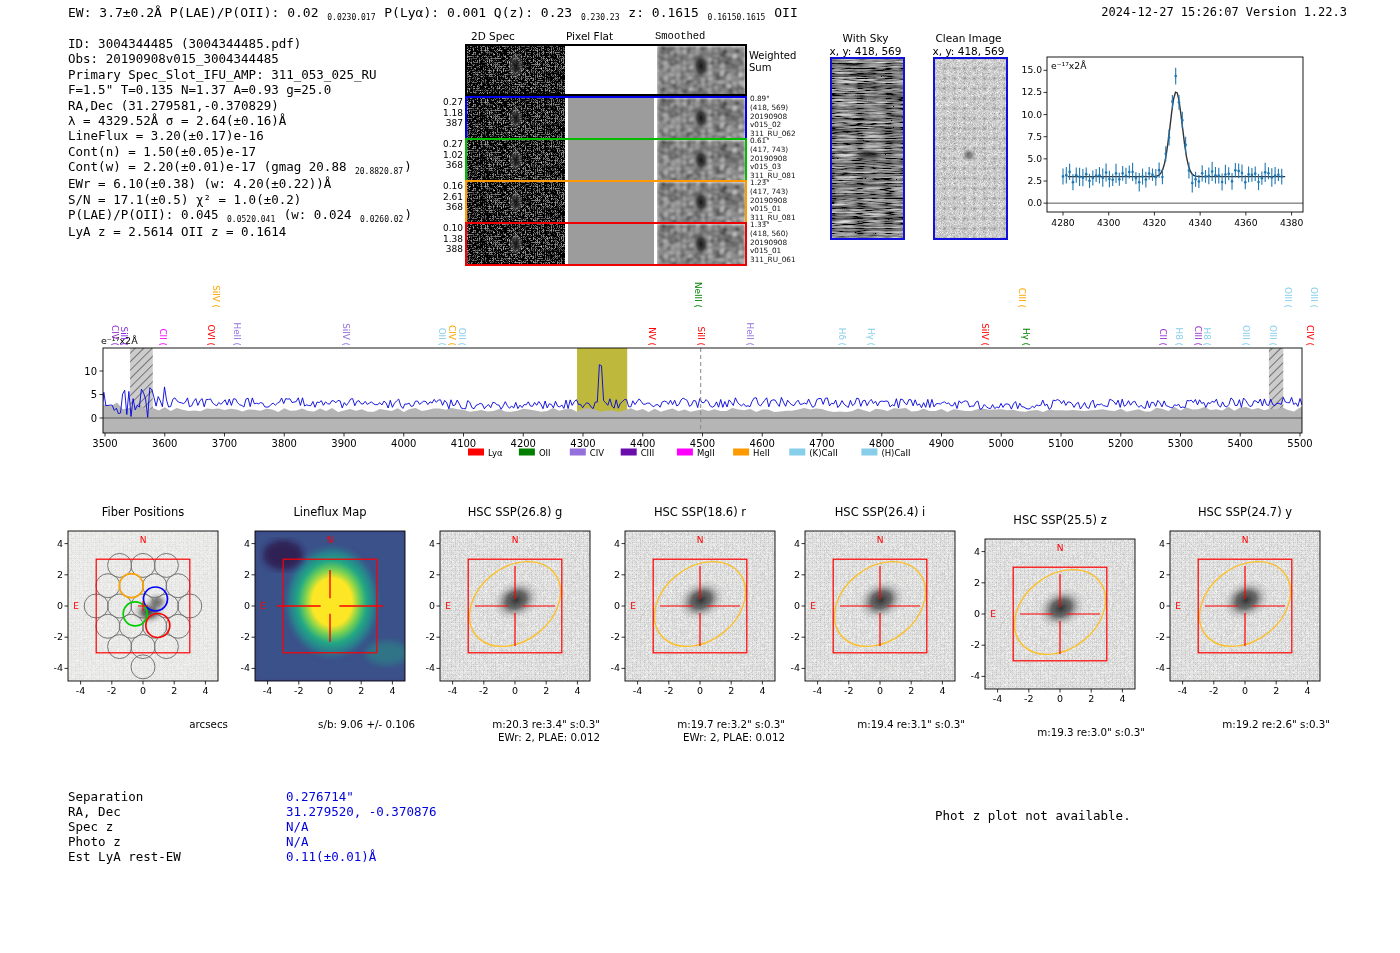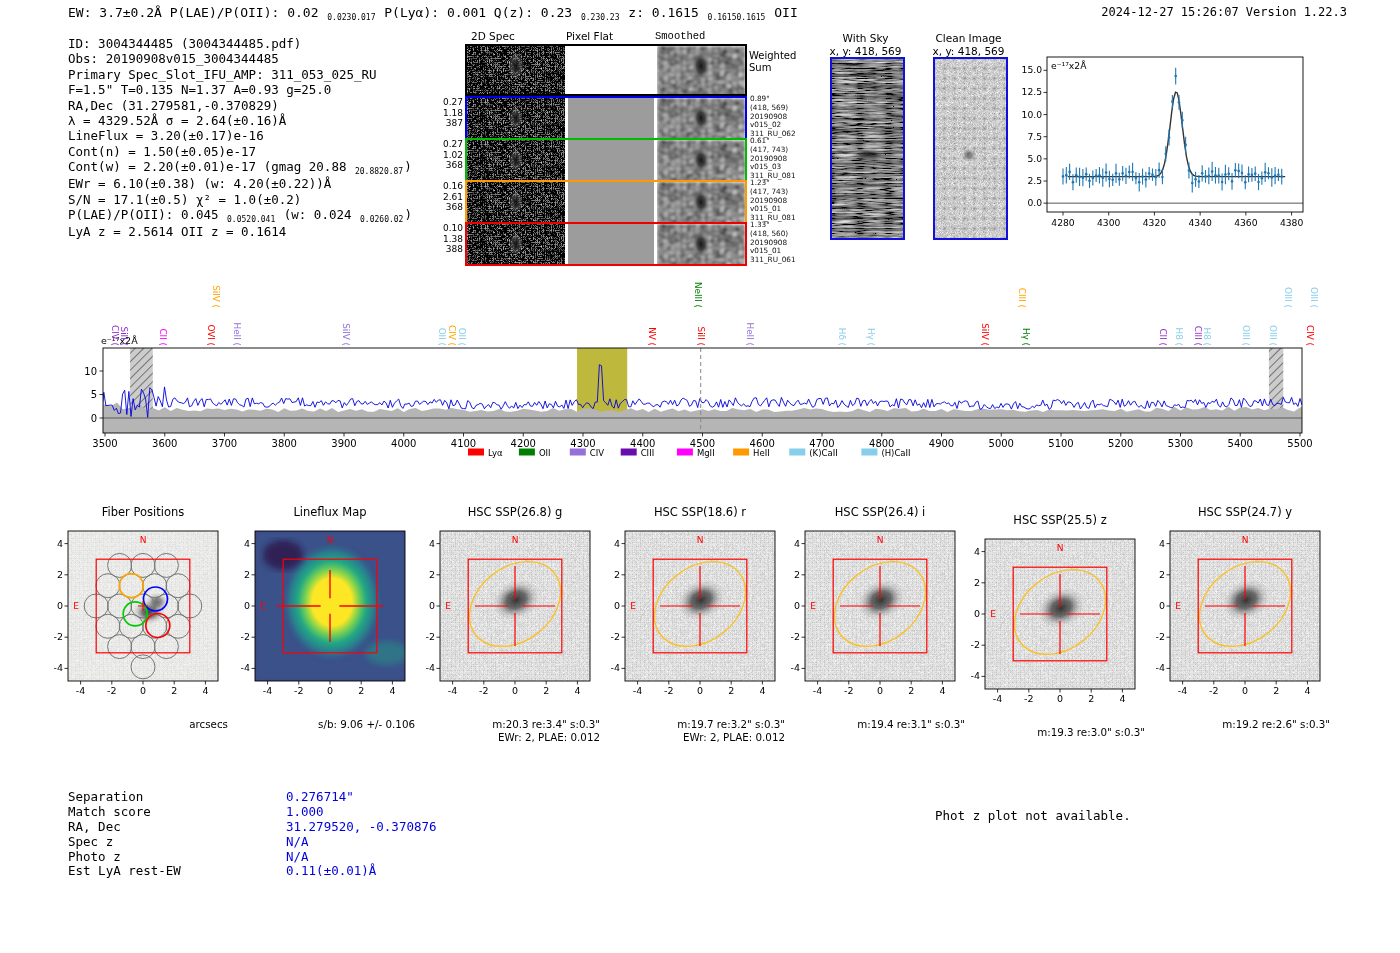--- a/index.html
+++ b/index.html
@@ -868,24 +868,20 @@
         <div class="cut-caption" style="top: 193px;">m:19.2  re:2.6"  s:0.3"</div>
       </div>
     </div>
 
   <div class="abs mono" id="match-table">
       <div class="mrow" style="">
         <div class="mlabel" style="">Separation</div>
         <div class="mvalue" style="">0.276714"</div>
       </div>
       <div class="mrow" style="">
-        <div class="mlabel" style="">Match score</div>
-        <div class="mvalue" style="">1.000</div>
-      </div>
-      <div class="mrow" style="">
         <div class="mlabel" style="">RA, Dec</div>
         <div class="mvalue" style="">31.279520, -0.370876</div>
       </div>
       <div class="mrow" style="">
         <div class="mlabel" style="">Spec z</div>
         <div class="mvalue" style="">N/A</div>
       </div>
       <div class="mrow" style="">
         <div class="mlabel" style="">Photo z</div>
         <div class="mvalue" style="">N/A</div>

